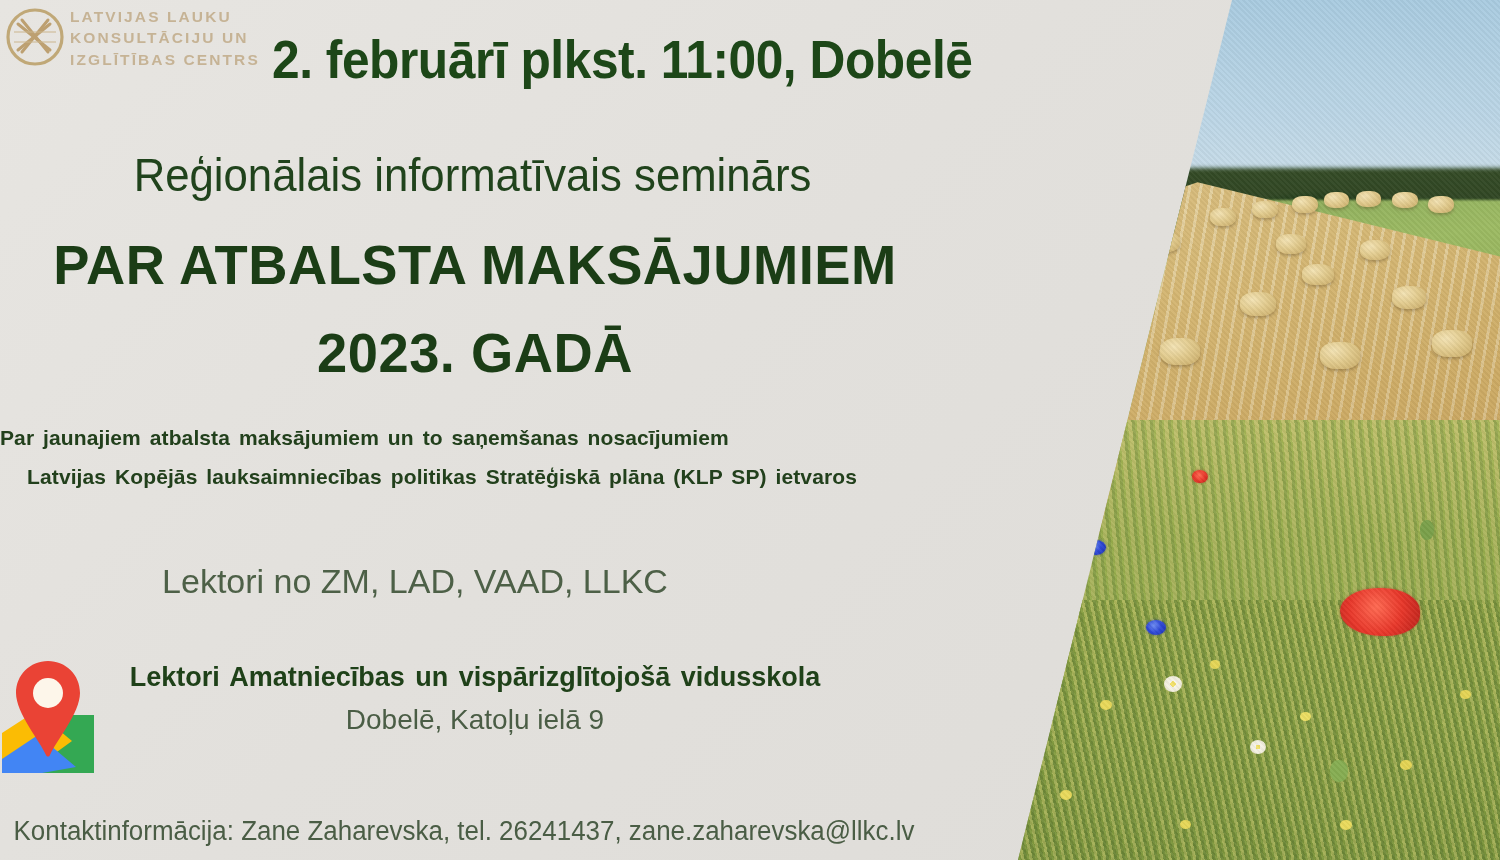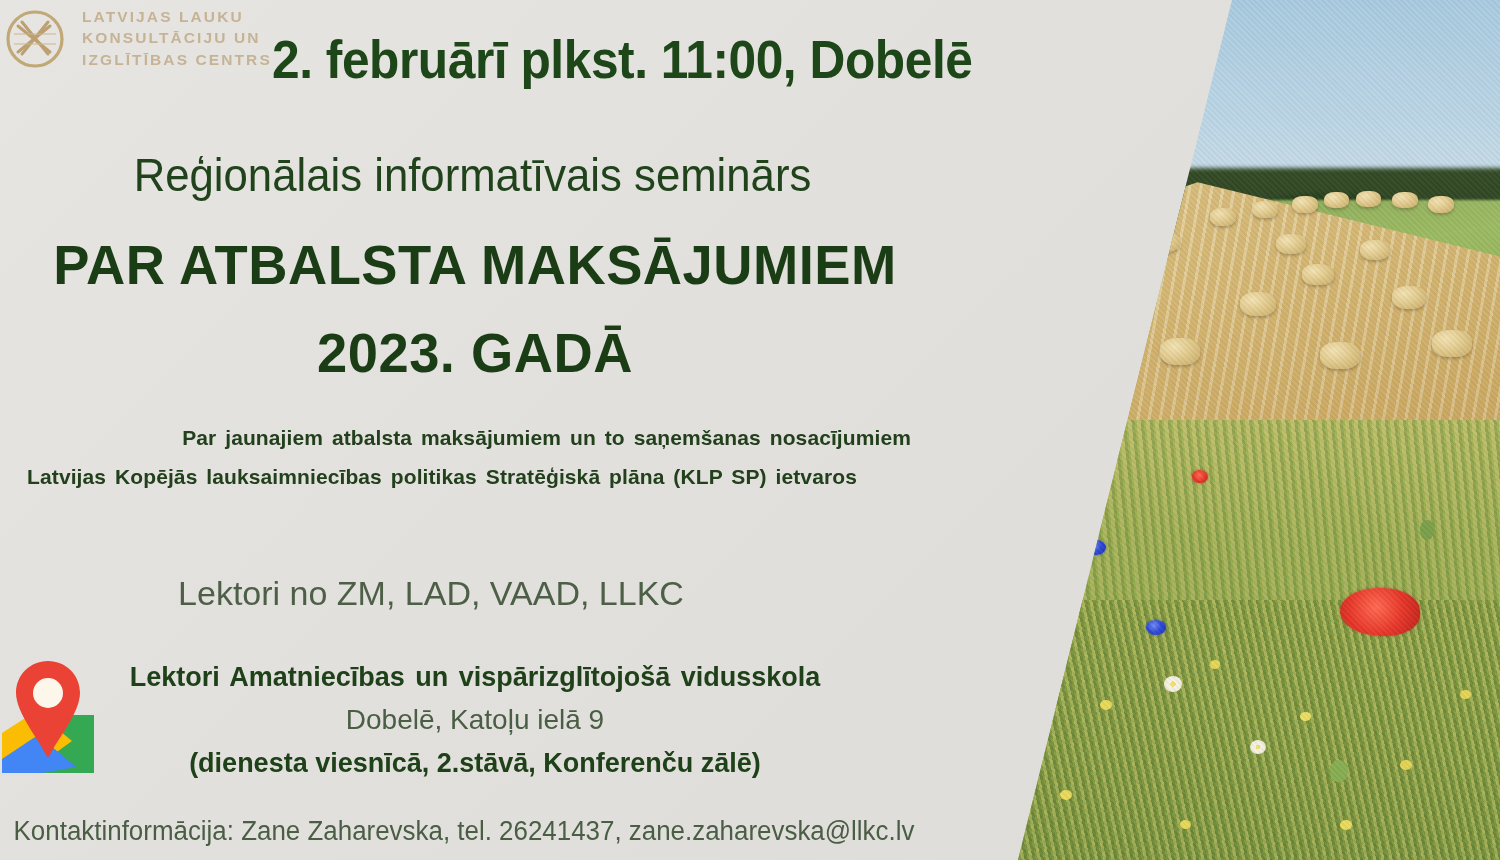--- a/index.html
+++ b/index.html
@@ -97,21 +97,21 @@
     position:absolute;border-radius:50%;
     background:radial-gradient(circle at 50% 50%, #f2e06a 0 22%, #f7f4e8 24%, #ece7d2 100%);
   }
   .photo-grain{
     position:absolute;left:0;top:0;width:1500px;height:860px;
     background:repeating-linear-gradient(45deg, rgba(255,255,255,.035) 0 2px, rgba(0,0,0,.035) 2px 4px);
     pointer-events:none;
   }
 
   
-  .logo{position:absolute;left:4px;top:6px;display:flex;align-items:flex-end;gap:16px;}
+  .logo{position:absolute;left:4px;top:6px;display:flex;align-items:flex-start;gap:4px;}
   .logo-mark{width:62px;height:62px;flex:none;}
   .logo-text{
     color:#c6b395;font-size:15.5px;font-weight:700;
     letter-spacing:2.1px;line-height:1.38;text-transform:uppercase;
     font-family:"Liberation Sans", sans-serif;
     white-space:nowrap;
   }
 
   
   .date-line{
@@ -148,30 +148,29 @@
     transform:scaleX(.97);
     white-space:nowrap;
   }
   .body-line{
     position:absolute;
     font-size:21px;font-weight:700;color:#22401c;
     font-family:"Liberation Sans Narrow","Liberation Sans", sans-serif;
     word-spacing:3px;letter-spacing:.1px;
     white-space:nowrap;
   }
-  .body-1{left:11px;top:426px;width:900px;text-align:right;}
+  .body-1{left:0;top:426px;width:900px;text-align:left;}
   .body-2{left:-18px;top:465px;width:920px;text-align:center;}
 
   .lecturers{
-    position:absolute;left:0;top:574px;width:830px;
+    position:absolute;left:0;top:562px;width:830px;
     text-align:center;
     font-size:34px;font-weight:400;color:#4d6047;
     font-family:"Liberation Sans", sans-serif;
     white-space:nowrap;
-    margin-left:16px;
   }
 
   
   .map-pin{position:absolute;left:2px;top:655px;width:92px;height:118px;}
   .venue{
     position:absolute;left:80px;top:662px;width:790px;
     text-align:center;
     font-size:27px;font-weight:700;color:#1f4119;
     font-family:"Liberation Sans Narrow","Liberation Sans", sans-serif;
     word-spacing:3px;
@@ -316,17 +315,16 @@
       <polygon points="46,60 92,60 92,118 40,118" fill="#34a853"></polygon>
       <polygon points="0,78 34,56 70,86 26,118 0,118" fill="#fbbc04"></polygon>
       <polygon points="0,104 36,80 74,112 40,118 0,118" fill="#4285f4"></polygon>
     </g>
     <path d="M46 6 C28 6 14 20 14 38 C14 58 38 86 44 100 C45 102 47 102 48 100 C54 86 78 58 78 38 C78 20 64 6 46 6 Z" fill="#ea4335"></path>
     <circle cx="46" cy="38" r="15" fill="#fdf6ea"></circle>
   </svg>
 
   <div class="venue">Lektori Amatniecības  un vispārizglītojošā  vidusskola</div>
   <div class="address">Dobelē, Katoļu ielā 9</div>
-  <div class="room">(dienesta viesnīcā, 2.stāvā, Konferenču zālē)</div>
 
   <div class="contact">Kontaktinformācija: Zane Zaharevska, tel. 26241437, zane.zaharevska@llkc.lv</div>
 
 </div>
 
 </body></html>

